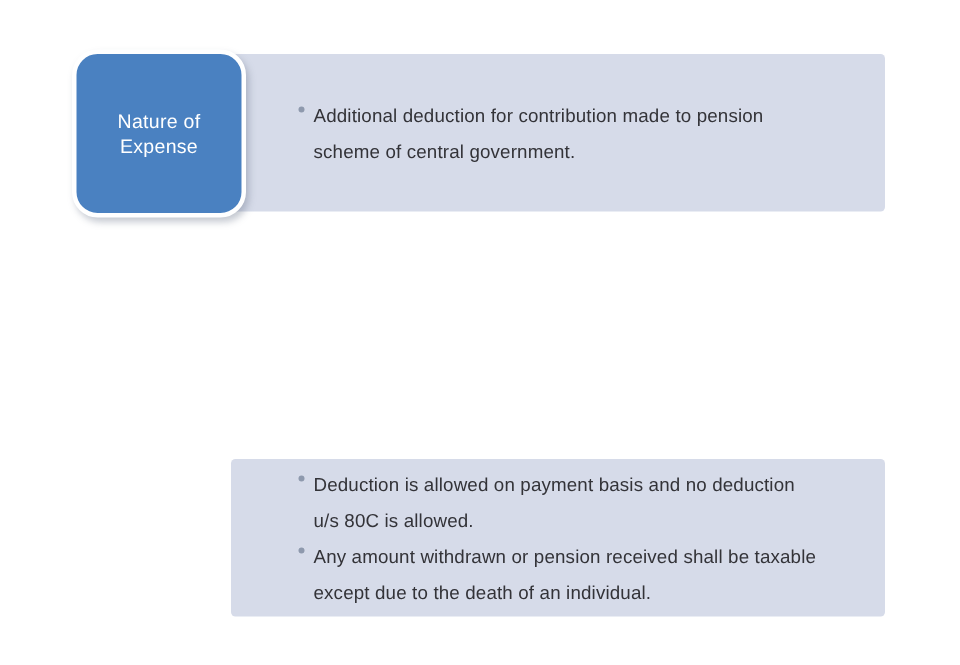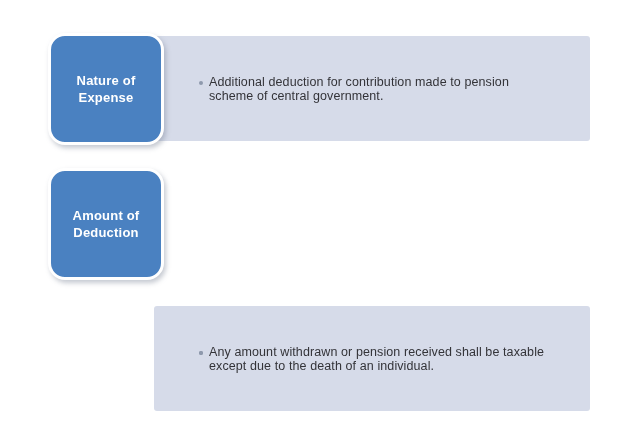--- a/index.html
+++ b/index.html
@@ -51,37 +51,37 @@
     border-radius: 17px;
     box-shadow: 2px 3px 5px rgba(110, 120, 140, 0.40);
     display: flex;
     align-items: center;
     justify-content: center;
     text-align: center;
     z-index: 2;
   }
   .label-text {
     color: var(--heading-text, #ffffff);
-    font-weight: bold;
+    font-weight: normal;
     font-size: 13px;
     line-height: 17px;
     letter-spacing: 0.2px;
     white-space: pre-line;
   }
   .bullets {
     list-style: none;
     margin: 0;
     padding: 0;
   }
   .bullets li {
     position: relative;
     padding-left: 11px;
     color: var(--body-text, #333338);
     font-size: 12.5px;
-    line-height: 14px;
+    line-height: 24px;
     letter-spacing: 0.1px;
   }
   .bullet-text {
     white-space: pre-line;
   }
   .dot {
     position: absolute;
     left: 1px;
     top: 6px;
     width: 4px;
@@ -105,31 +105,29 @@
         </li>
       </ul>
     </div>
     <div class="label-box">
       <span class="label-text">Nature of
 Expense</span>
     </div>
   </section>
 
   <section class="row r2">
-    <div class="label-box">
-      <span class="label-text">Amount of
-Deduction</span>
-    </div>
   </section>
 
   <section class="row r3">
     <div class="panel">
       <ul class="bullets">
         <li>
           <span class="dot"></span>
+          <span class="bullet-text">Deduction is allowed on payment basis and no deduction
+u/s 80C is allowed.</span>
         </li>
         <li>
           <span class="dot"></span>
           <span class="bullet-text">Any amount withdrawn or pension received shall be taxable
 except due to the death of an individual.</span>
         </li>
       </ul>
     </div>
   </section>
 

